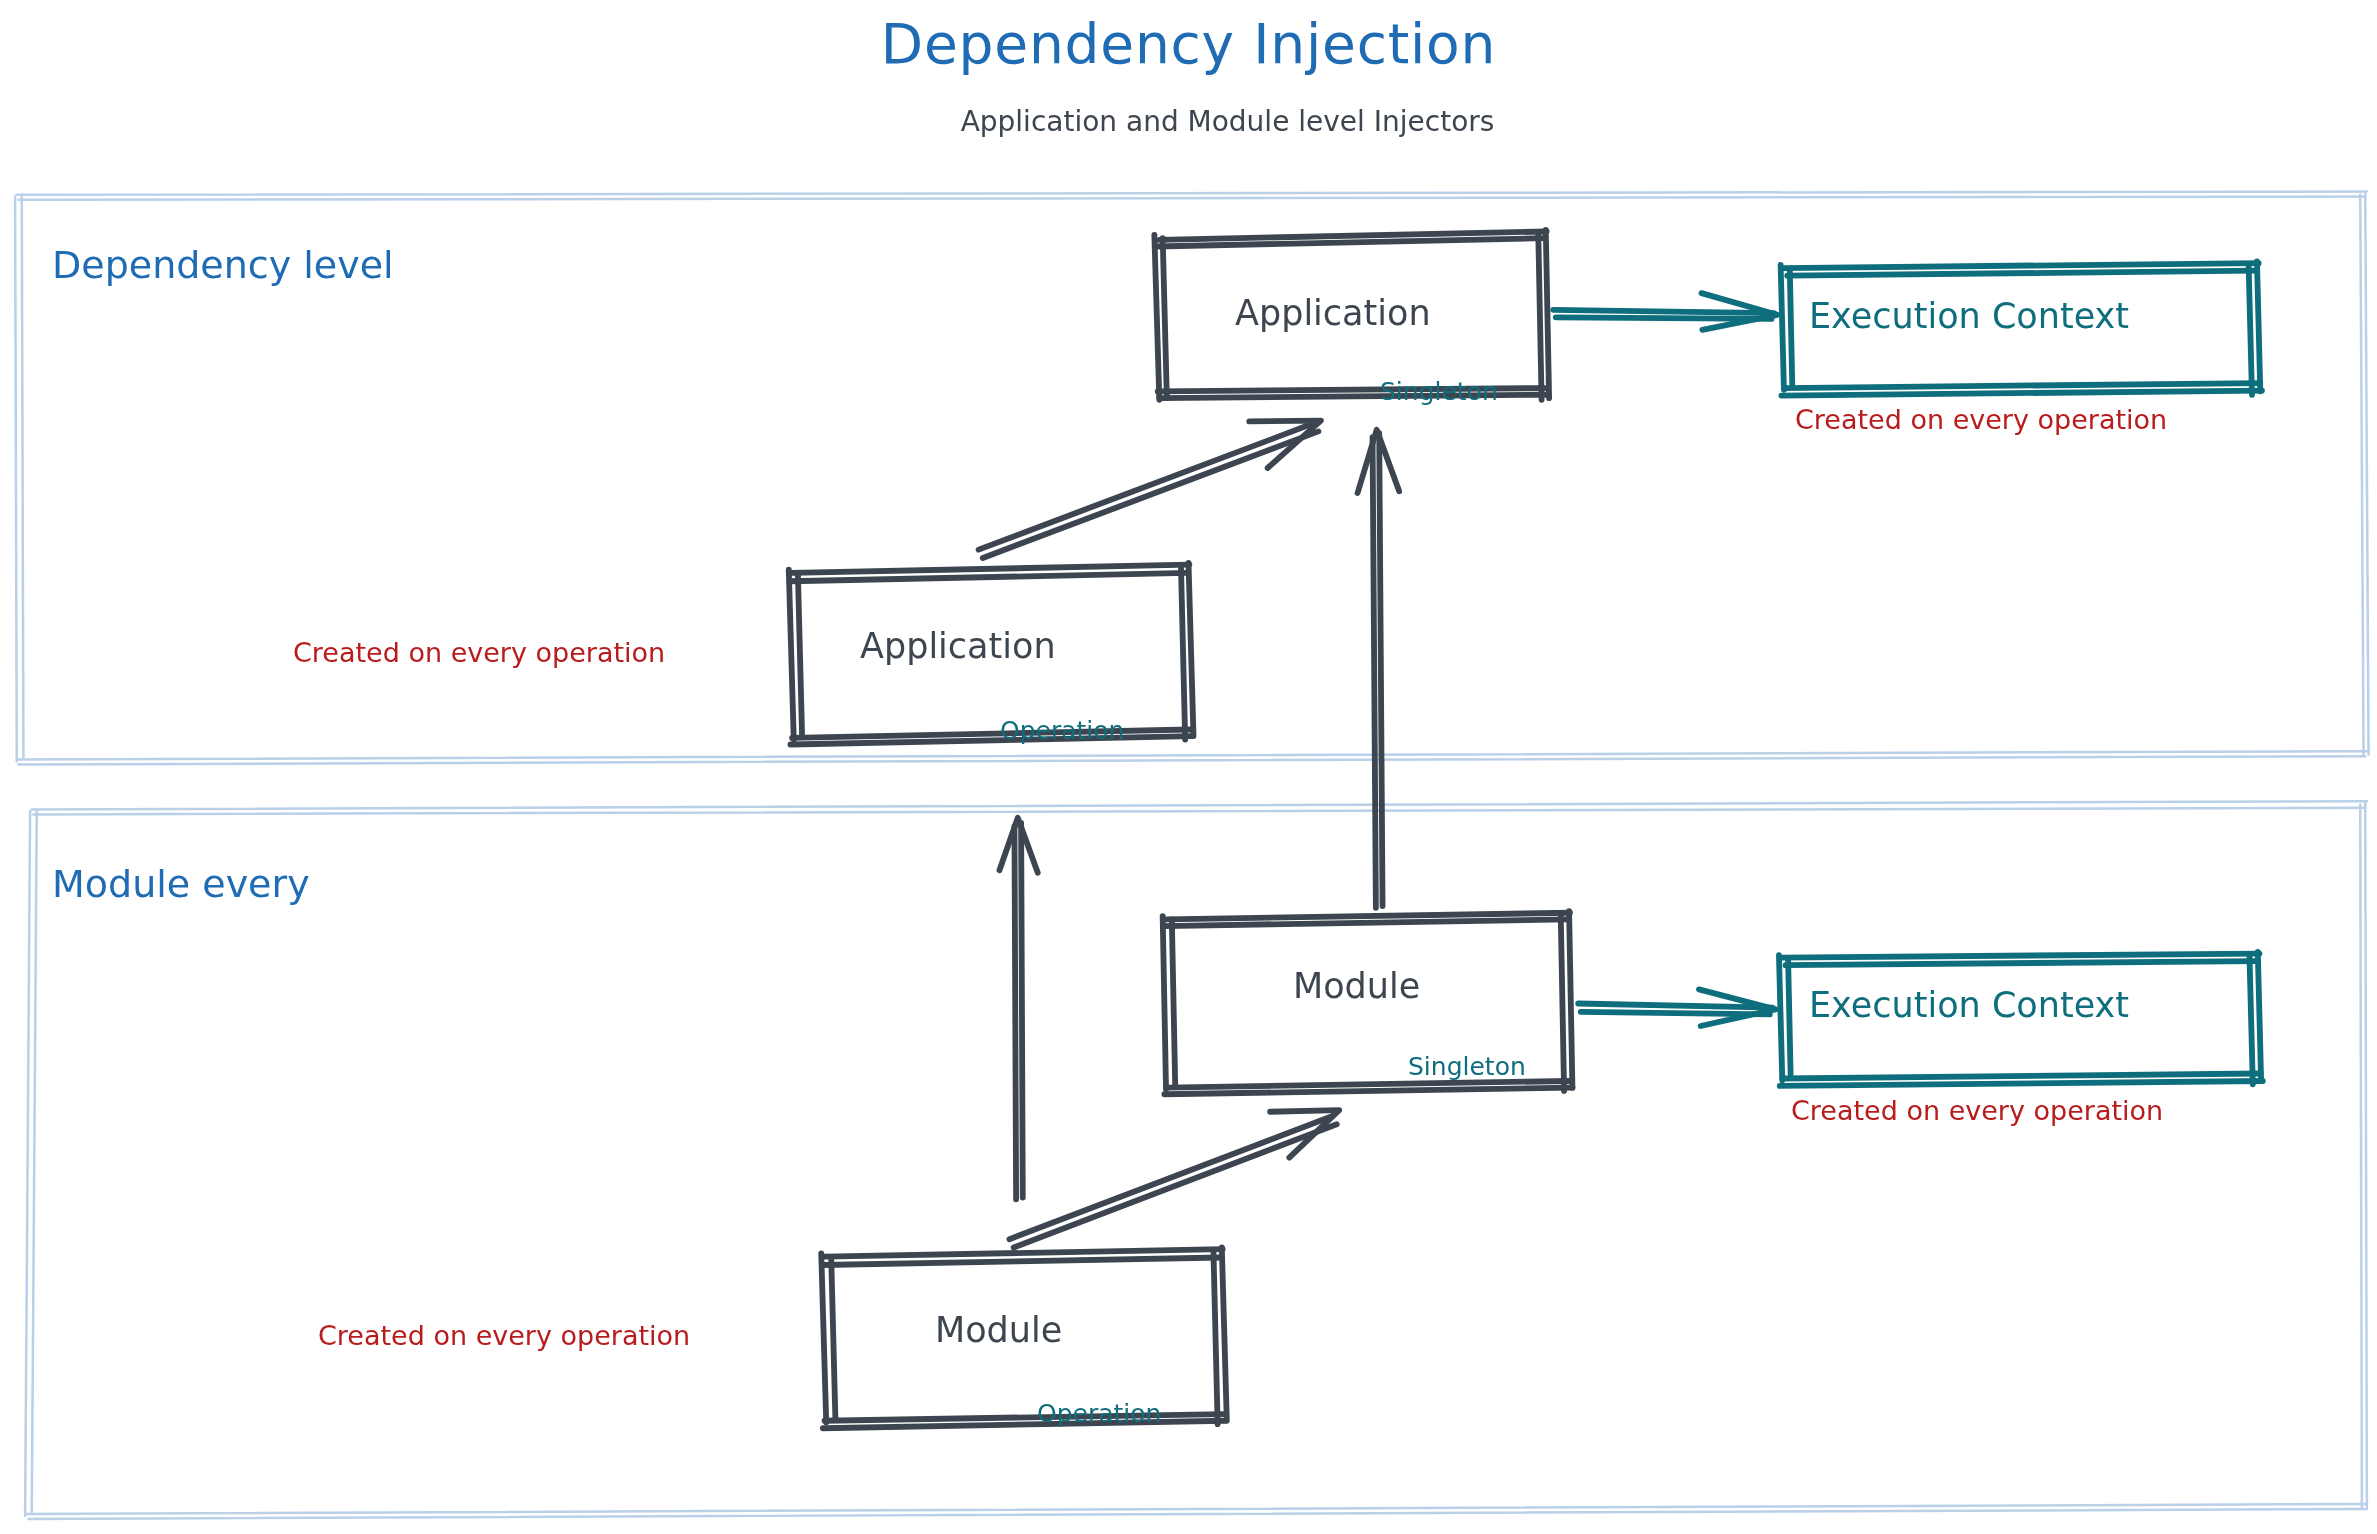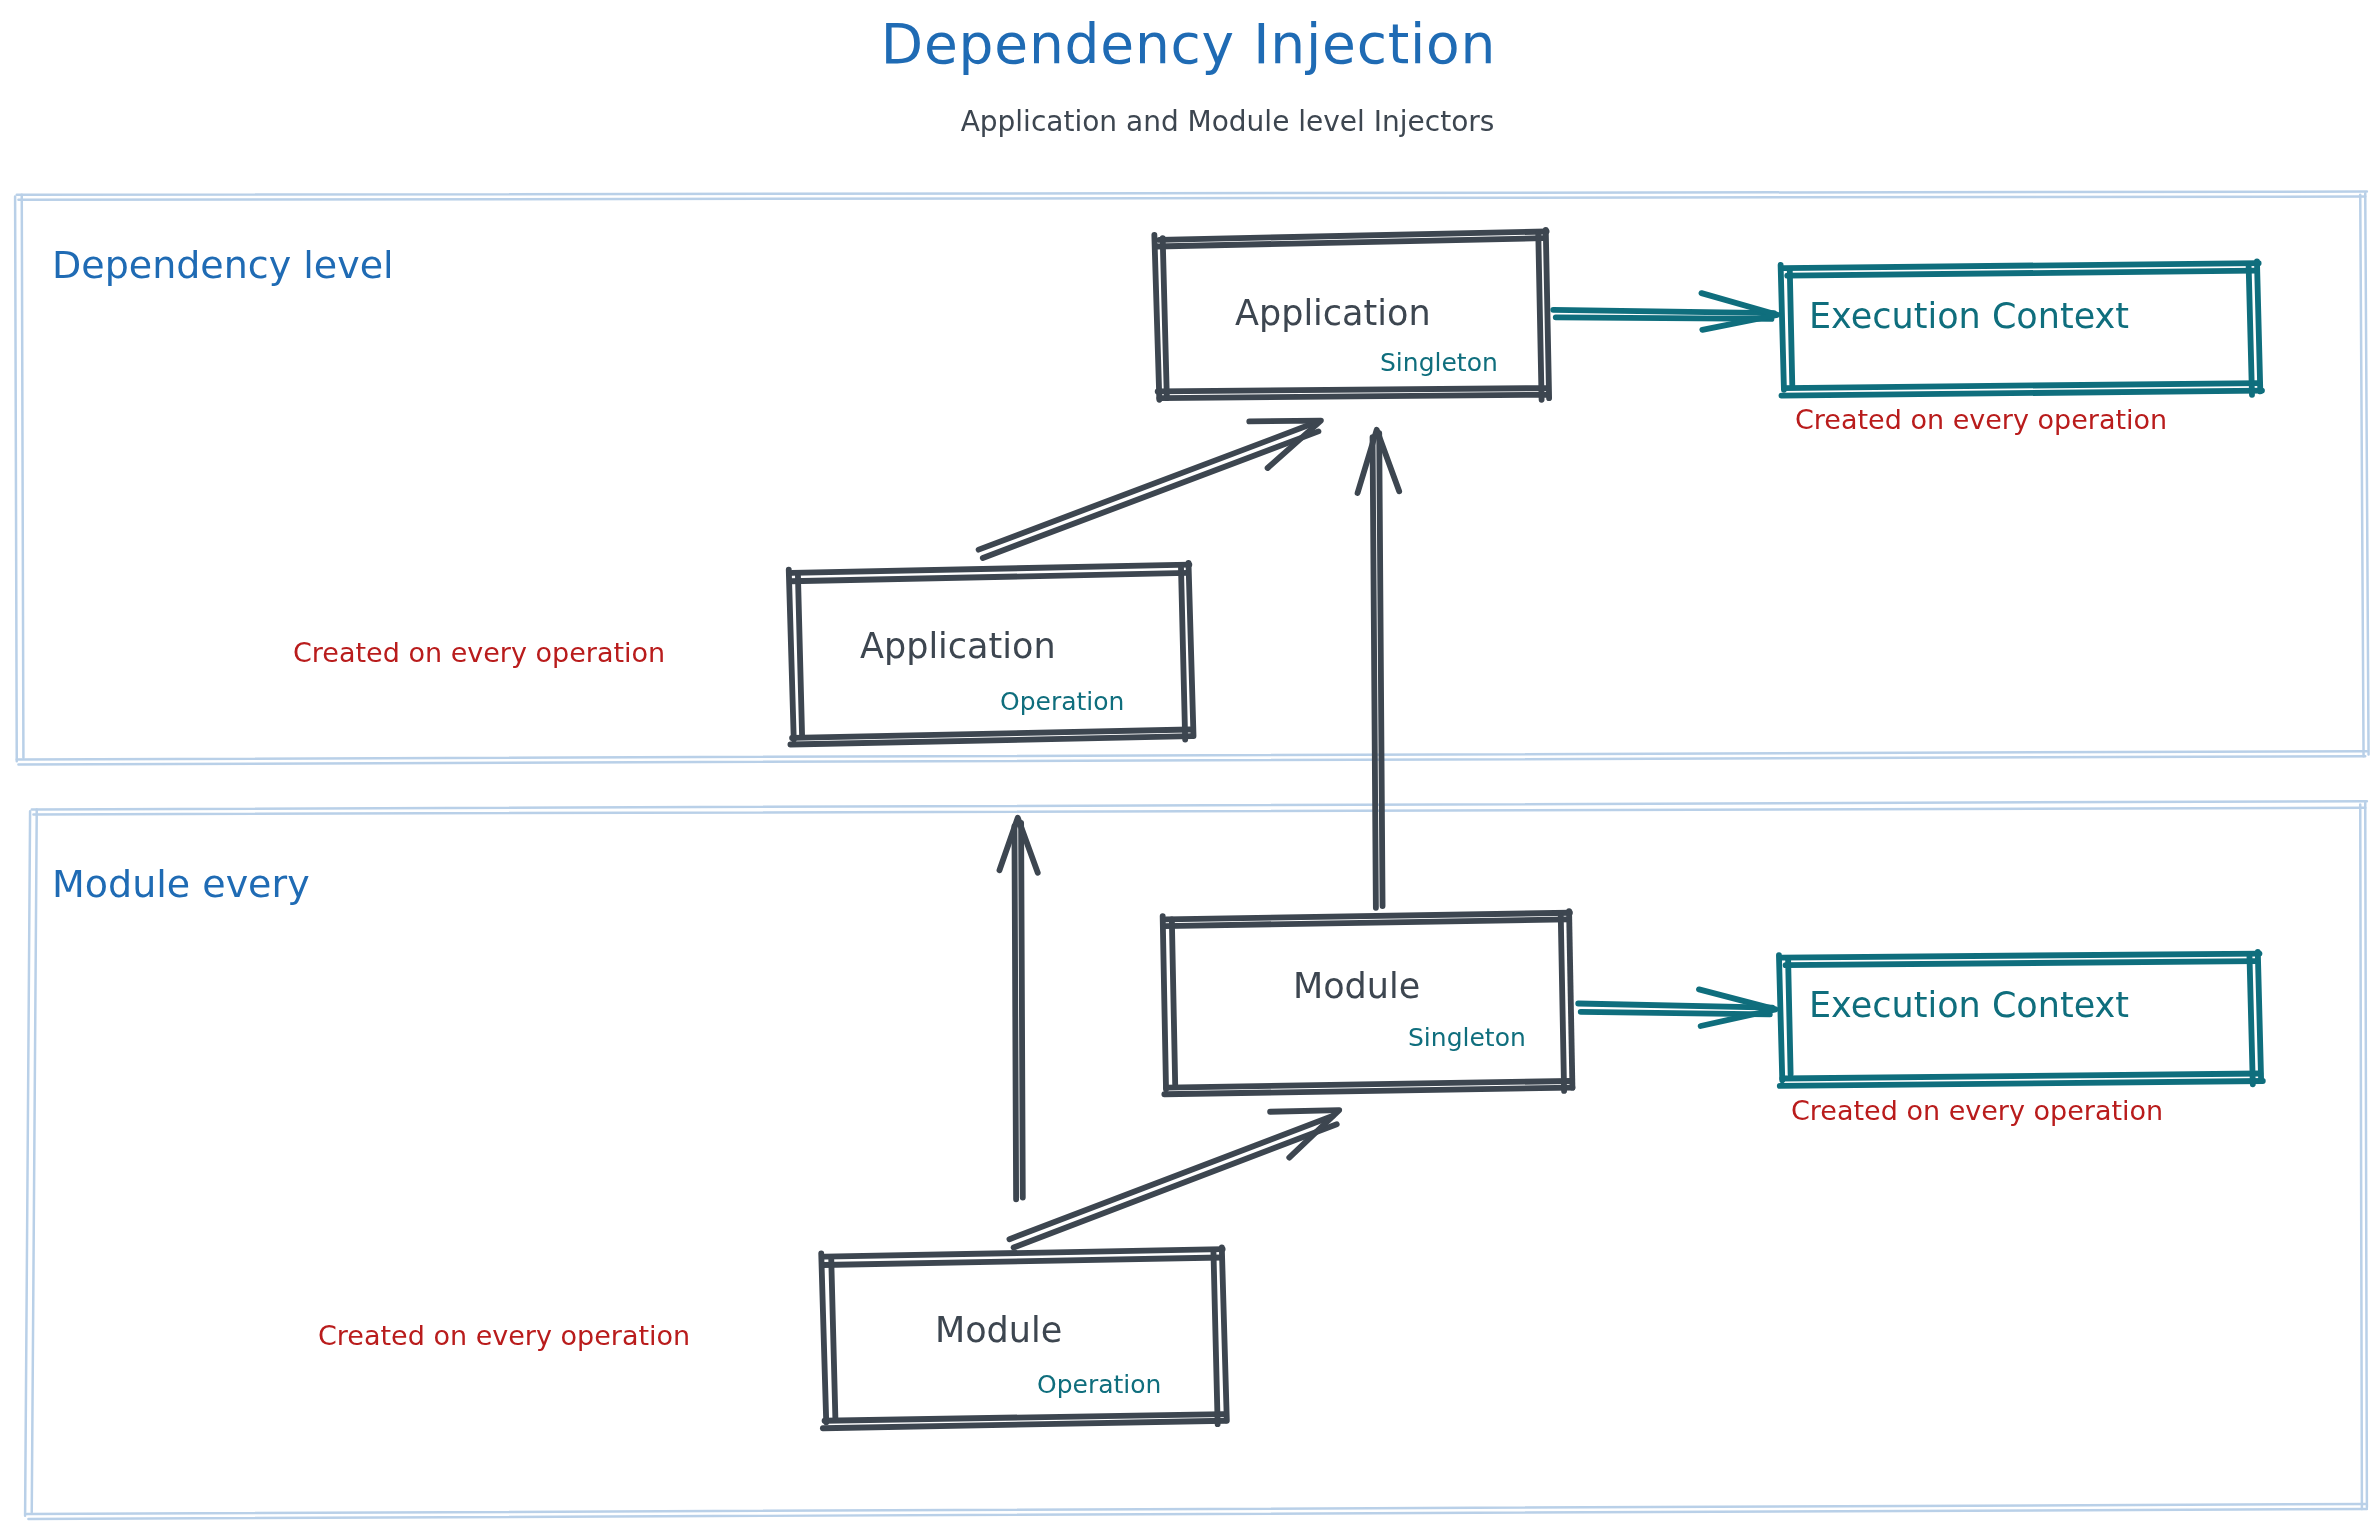--- a/index.html
+++ b/index.html
@@ -57,20 +57,21 @@
   #mod-level-title { left: 52px; top: 862px; }
 
   
   .node-title {
     font-size: 35px;
     color: #3d4650;
   }
   .node-sub {
     font-size: 25px;
     color: #0f6e7d;
+    margin-top: 29px;
   }
   .ctx-title {
     font-size: 35px;
     color: #0f6e7d;
   }
   .caption {
     font-size: 27px;
     color: #b91c1c;
   }
   

